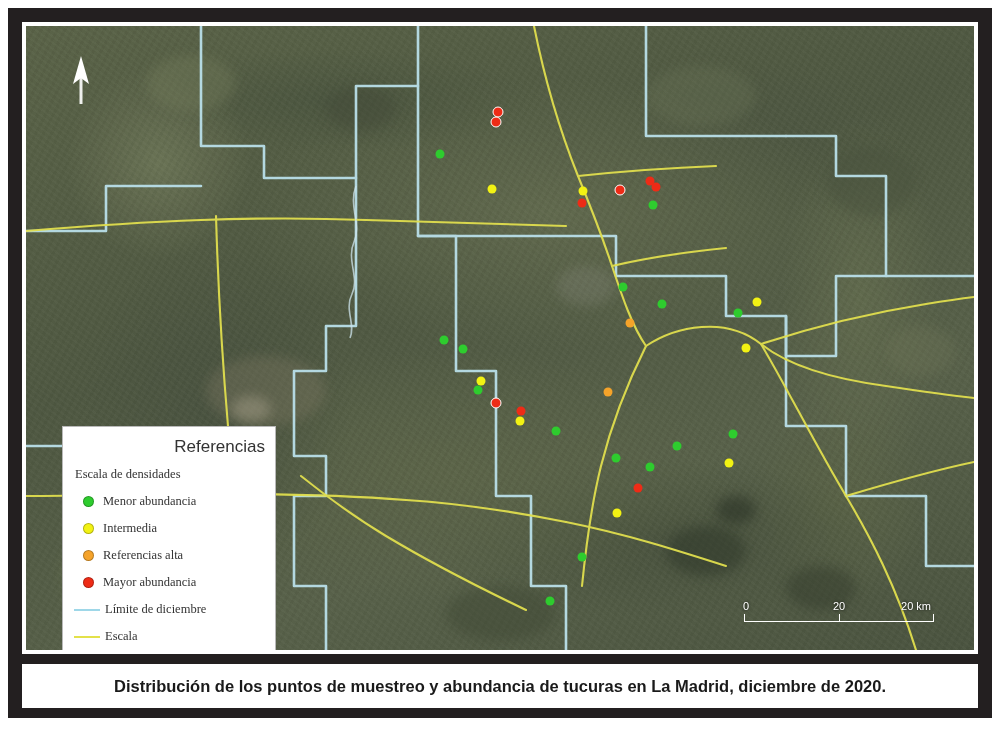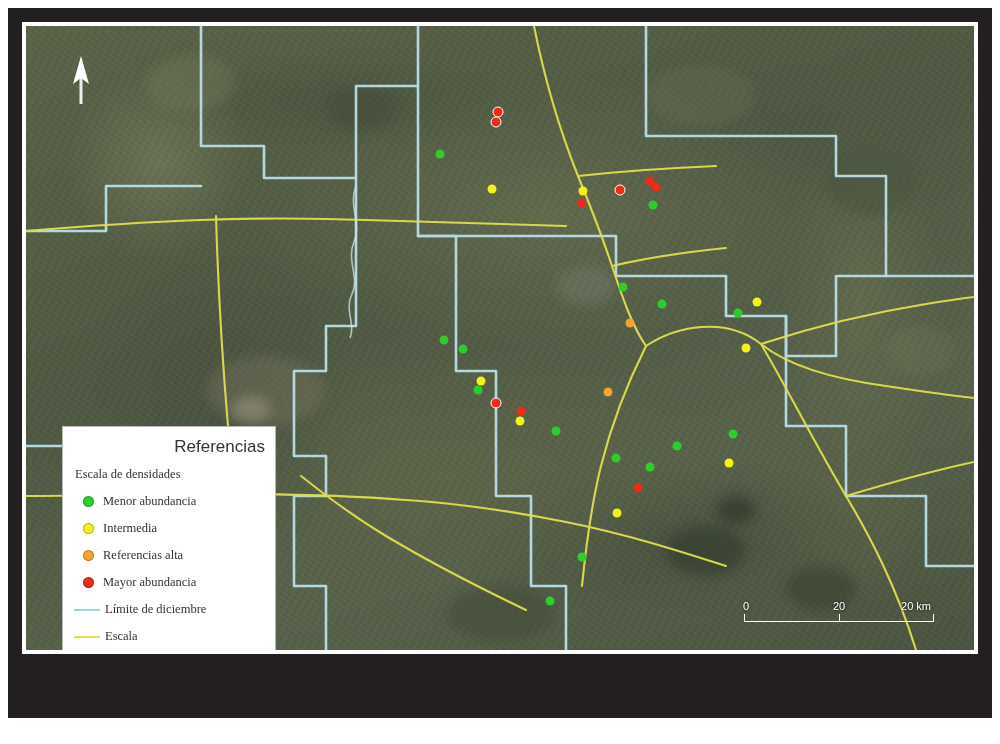--- a/index.html
+++ b/index.html
@@ -351,13 +351,16 @@
         <div class="lbl" style="left:172px;">20 km</div>
         <div class="bar"></div>
         <div class="tick" style="left:0px;"></div>
         <div class="tick" style="left:95px;"></div>
         <div class="tick" style="left:189px;"></div>
       </div>
 
     </div>
   </div>
 
+  <div class="caption">
+    <span>Distribución de los puntos de muestreo y abundancia de tucuras en La Madrid, diciembre de 2020.</span>
+  </div>
 </div>
 
 </body></html>

